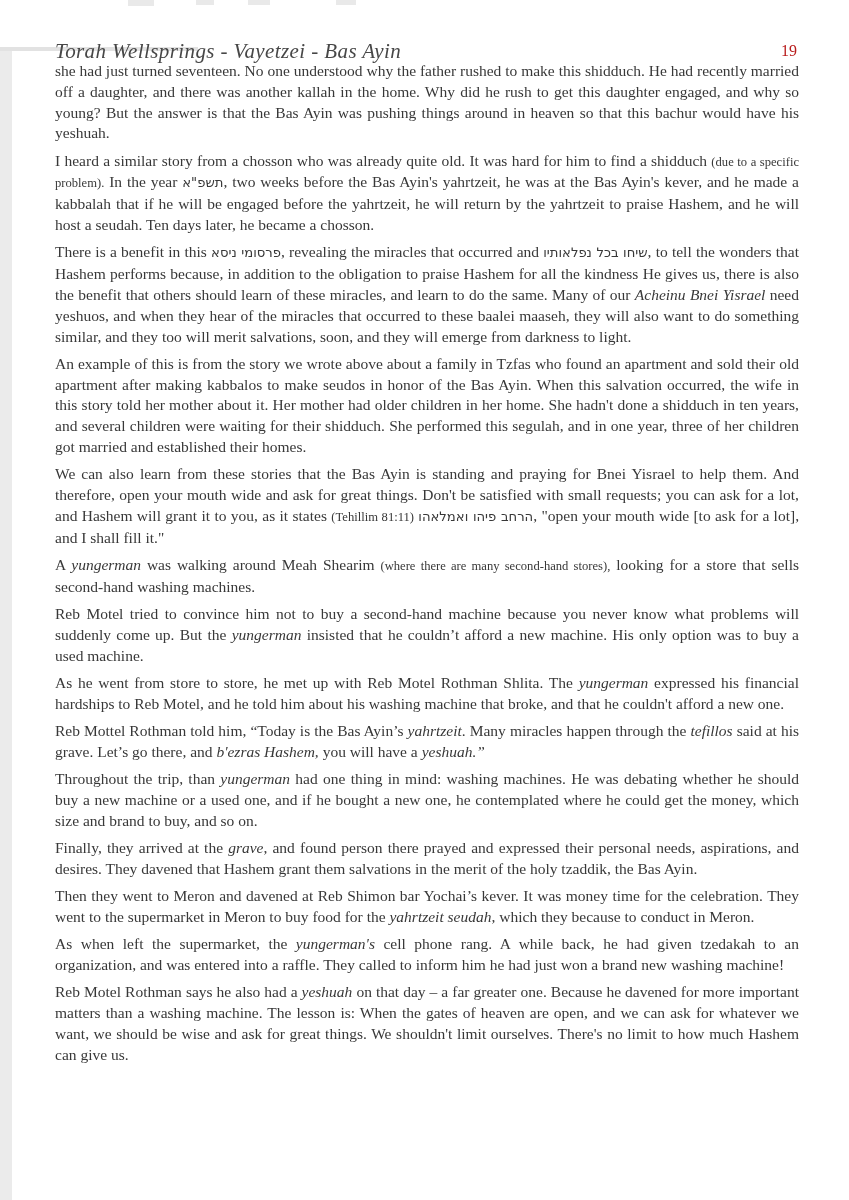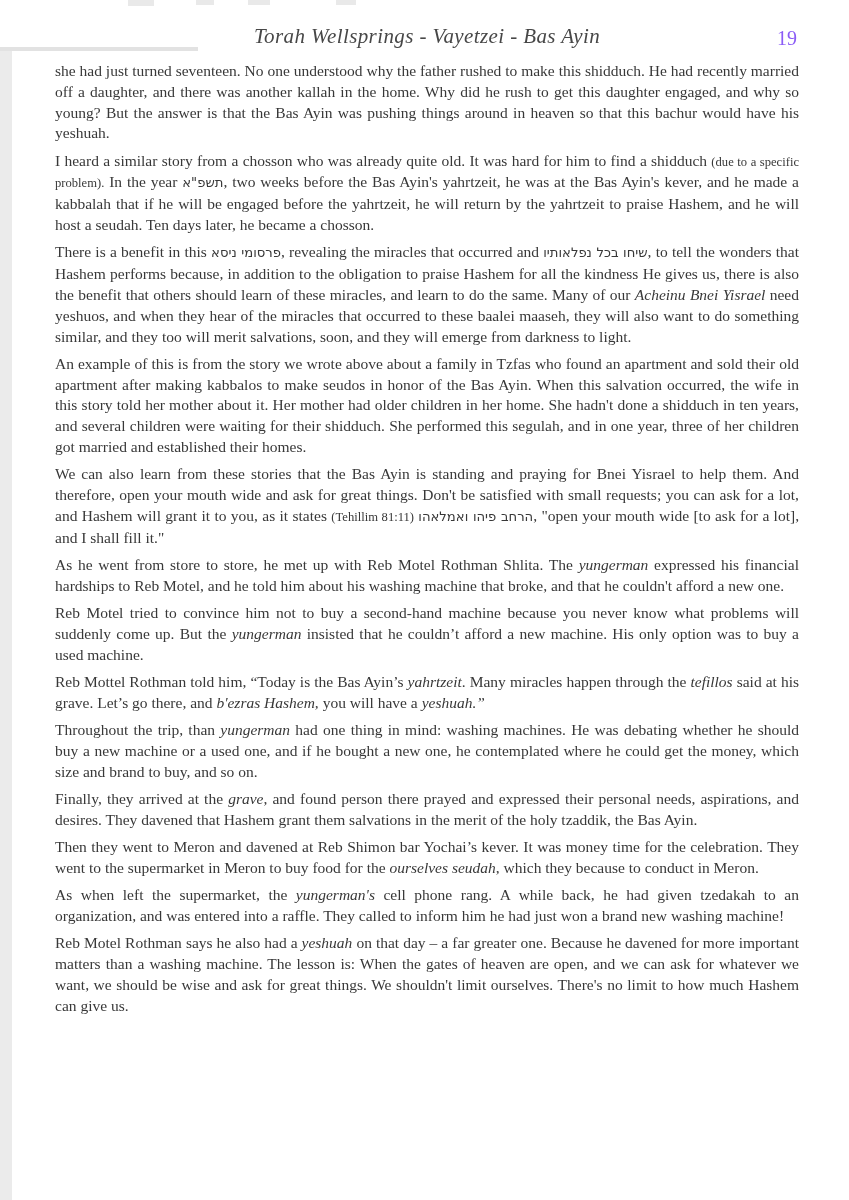--- a/index.html
+++ b/index.html
@@ -21,32 +21,31 @@
     position: absolute; left: 0; top: 47px; width: 198px; height: 4px;
     background: #e2e2e2;
   }
   .scan-smudge { position: absolute; background: #e9e9e9; }
   .sm1 { left: 128px; top: 0; width: 26px; height: 6px; }
   .sm2 { left: 196px; top: 0; width: 18px; height: 5px; }
   .sm3 { left: 248px; top: 0; width: 22px; height: 5px; }
   .sm4 { left: 336px; top: 0; width: 20px; height: 5px; }
   
   #header {
-    position: absolute; top: 24px; left: 55px; width: 744px;
-    text-align: center;
+    position: absolute; top: 39px; left: 55px; width: 744px;
   }
   #page-title {
     font-style: italic;
     font-size: 21px;
     letter-spacing: 0.4px;
     color: #474747;
   }
   #page-number {
     position: absolute; right: 2px; top: 3px;
-    font-size: 20px; color: #8b5cf6; font-style: normal;
+    font-size: 16px; color: #b91c1c; font-style: normal;
   }
   
   #doc-body {
     position: absolute; top: 61px; left: 55px; width: 744px;
     font-size: 15.5px;
     line-height: 20.8px;
     text-align: justify;
   }
   .para { margin: 0 0 6.5px 0; }
   .run-n { }
@@ -73,23 +72,24 @@
     <span id="page-title">Torah Wellsprings - Vayetzei - Bas Ayin</span>
     <span id="page-number">19</span>
   </div>
 
   <div id="doc-body">
       <p class="para"><span class="run-n">she had just turned seventeen. No one understood why the father rushed to make this shidduch. He had recently married off a daughter, and there was another kallah in the home. Why did he rush to get this daughter engaged, and why so young? But the answer is that the Bas Ayin was pushing things around in heaven so that this bachur would have his yeshuah.</span></p>
       <p class="para"><span class="run-n">I heard a similar story from a chosson who was already quite old. It was hard for him to find a shidduch </span><span class="run-sm">(due to a specific problem).</span><span class="run-n"> In the year </span><span class="run-he">תשפ"א</span><span class="run-n">, two weeks before the Bas Ayin's yahrtzeit, he was at the Bas Ayin's kever, and he made a kabbalah that if he will be engaged before the yahrtzeit, he will return by the yahrtzeit to praise Hashem, and he will host a seudah. Ten days later, he became a chosson.</span></p>
       <p class="para"><span class="run-n">There is a benefit in this </span><span class="run-he">פרסומי ניסא</span><span class="run-n">, revealing the miracles that occurred and </span><span class="run-he">שיחו בכל נפלאותיו</span><span class="run-n">, to tell the wonders that Hashem performs because, in addition to the obligation to praise Hashem for all the kindness He gives us, there is also the benefit that others should learn of these miracles, and learn to do the same. Many of our </span><span class="run-i">Acheinu Bnei Yisrael</span><span class="run-n"> need yeshuos, and when they hear of the miracles that occurred to these baalei maaseh, they will also want to do something similar, and they too will merit salvations, soon, and they will emerge from darkness to light.</span></p>
       <p class="para"><span class="run-n">An example of this is from the story we wrote above about a family in Tzfas who found an apartment and sold their old apartment after making kabbalos to make seudos in honor of the Bas Ayin. When this salvation occurred, the wife in this story told her mother about it. Her mother had older children in her home. She hadn't done a shidduch in ten years, and several children were waiting for their shidduch. She performed this segulah, and in one year, three of her children got married and established their homes.</span></p>
       <p class="para"><span class="run-n">We can also learn from these stories that the Bas Ayin is standing and praying for Bnei Yisrael to help them. And therefore, open your mouth wide and ask for great things. Don't be satisfied with small requests; you can ask for a lot, and Hashem will grant it to you, as it states </span><span class="run-sm">(Tehillim 81:11)</span><span class="run-n"> </span><span class="run-he">הרחב פיהו ואמלאהו</span><span class="run-n">, "open your mouth wide [to ask for a lot], and I shall fill it."</span></p>
+      <p class="para"><span class="run-n">A </span><span class="run-i">yungerman</span><span class="run-n"> was walking around Meah Shearim </span><span class="run-sm">(where there are many second-hand stores),</span><span class="run-n"> looking for a store that sells second-hand washing machines.</span></p>
+      <p class="para"><span class="run-n">Reb Motel tried to convince him not to buy a second-hand machine because you never know what problems will suddenly come up. But the </span><span class="run-i">yungerman</span><span class="run-n"> insisted that he couldn’t afford a new machine. His only option was to buy a used machine.</span></p>
       <p class="para"><span class="run-n">As he went from store to store, he met up with Reb Motel Rothman Shlita. The </span><span class="run-i">yungerman</span><span class="run-n"> expressed his financial hardships to Reb Motel, and he told him about his washing machine that broke, and that he couldn't afford a new one.</span></p>
-      <p class="para"><span class="run-n">Reb Motel tried to convince him not to buy a second-hand machine because you never know what problems will suddenly come up. But the </span><span class="run-i">yungerman</span><span class="run-n"> insisted that he couldn’t afford a new machine. His only option was to buy a used machine.</span></p>
       <p class="para"><span class="run-n">Reb Mottel Rothman told him, “Today is the Bas Ayin’s </span><span class="run-i">yahrtzeit</span><span class="run-n">. Many miracles happen through the </span><span class="run-i">tefillos</span><span class="run-n"> said at his grave. Let’s go there, and </span><span class="run-i">b'ezras Hashem,</span><span class="run-n"> you will have a </span><span class="run-i">yeshuah.”</span></p>
       <p class="para"><span class="run-n">Throughout the trip, than </span><span class="run-i">yungerman</span><span class="run-n"> had one thing in mind: washing machines. He was debating whether he should buy a new machine or a used one, and if he bought a new one, he contemplated where he could get the money, which size and brand to buy, and so on.</span></p>
       <p class="para"><span class="run-n">Finally, they arrived at the </span><span class="run-i">grave</span><span class="run-n">, and found person there prayed and expressed their personal needs, aspirations, and desires. They davened that Hashem grant them salvations in the merit of the holy tzaddik, the Bas Ayin.</span></p>
-      <p class="para"><span class="run-n">Then they went to Meron and davened at Reb Shimon bar Yochai’s kever. It was money time for the celebration. They went to the supermarket in Meron to buy food for the </span><span class="run-i">ourselves seudah</span><span class="run-n">, which they because to conduct in Meron.</span></p>
+      <p class="para"><span class="run-n">Then they went to Meron and davened at Reb Shimon bar Yochai’s kever. It was money time for the celebration. They went to the supermarket in Meron to buy food for the </span><span class="run-i">yahrtzeit seudah</span><span class="run-n">, which they because to conduct in Meron.</span></p>
       <p class="para"><span class="run-n">As when left the supermarket, the </span><span class="run-i">yungerman's</span><span class="run-n"> cell phone rang. A while back, he had given tzedakah to an organization, and was entered into a raffle. They called to inform him he had just won a brand new washing machine!</span></p>
       <p class="para"><span class="run-n">Reb Motel Rothman says he also had a </span><span class="run-i">yeshuah</span><span class="run-n"> on that day – a far greater one. Because he davened for more important matters than a washing machine. The lesson is: When the gates of heaven are open, and we can ask for whatever we want, we should be wise and ask for great things. We shouldn't limit ourselves. There's no limit to how much Hashem can give us.</span></p>
     </div>
 
 </div>
 
 </body></html>

